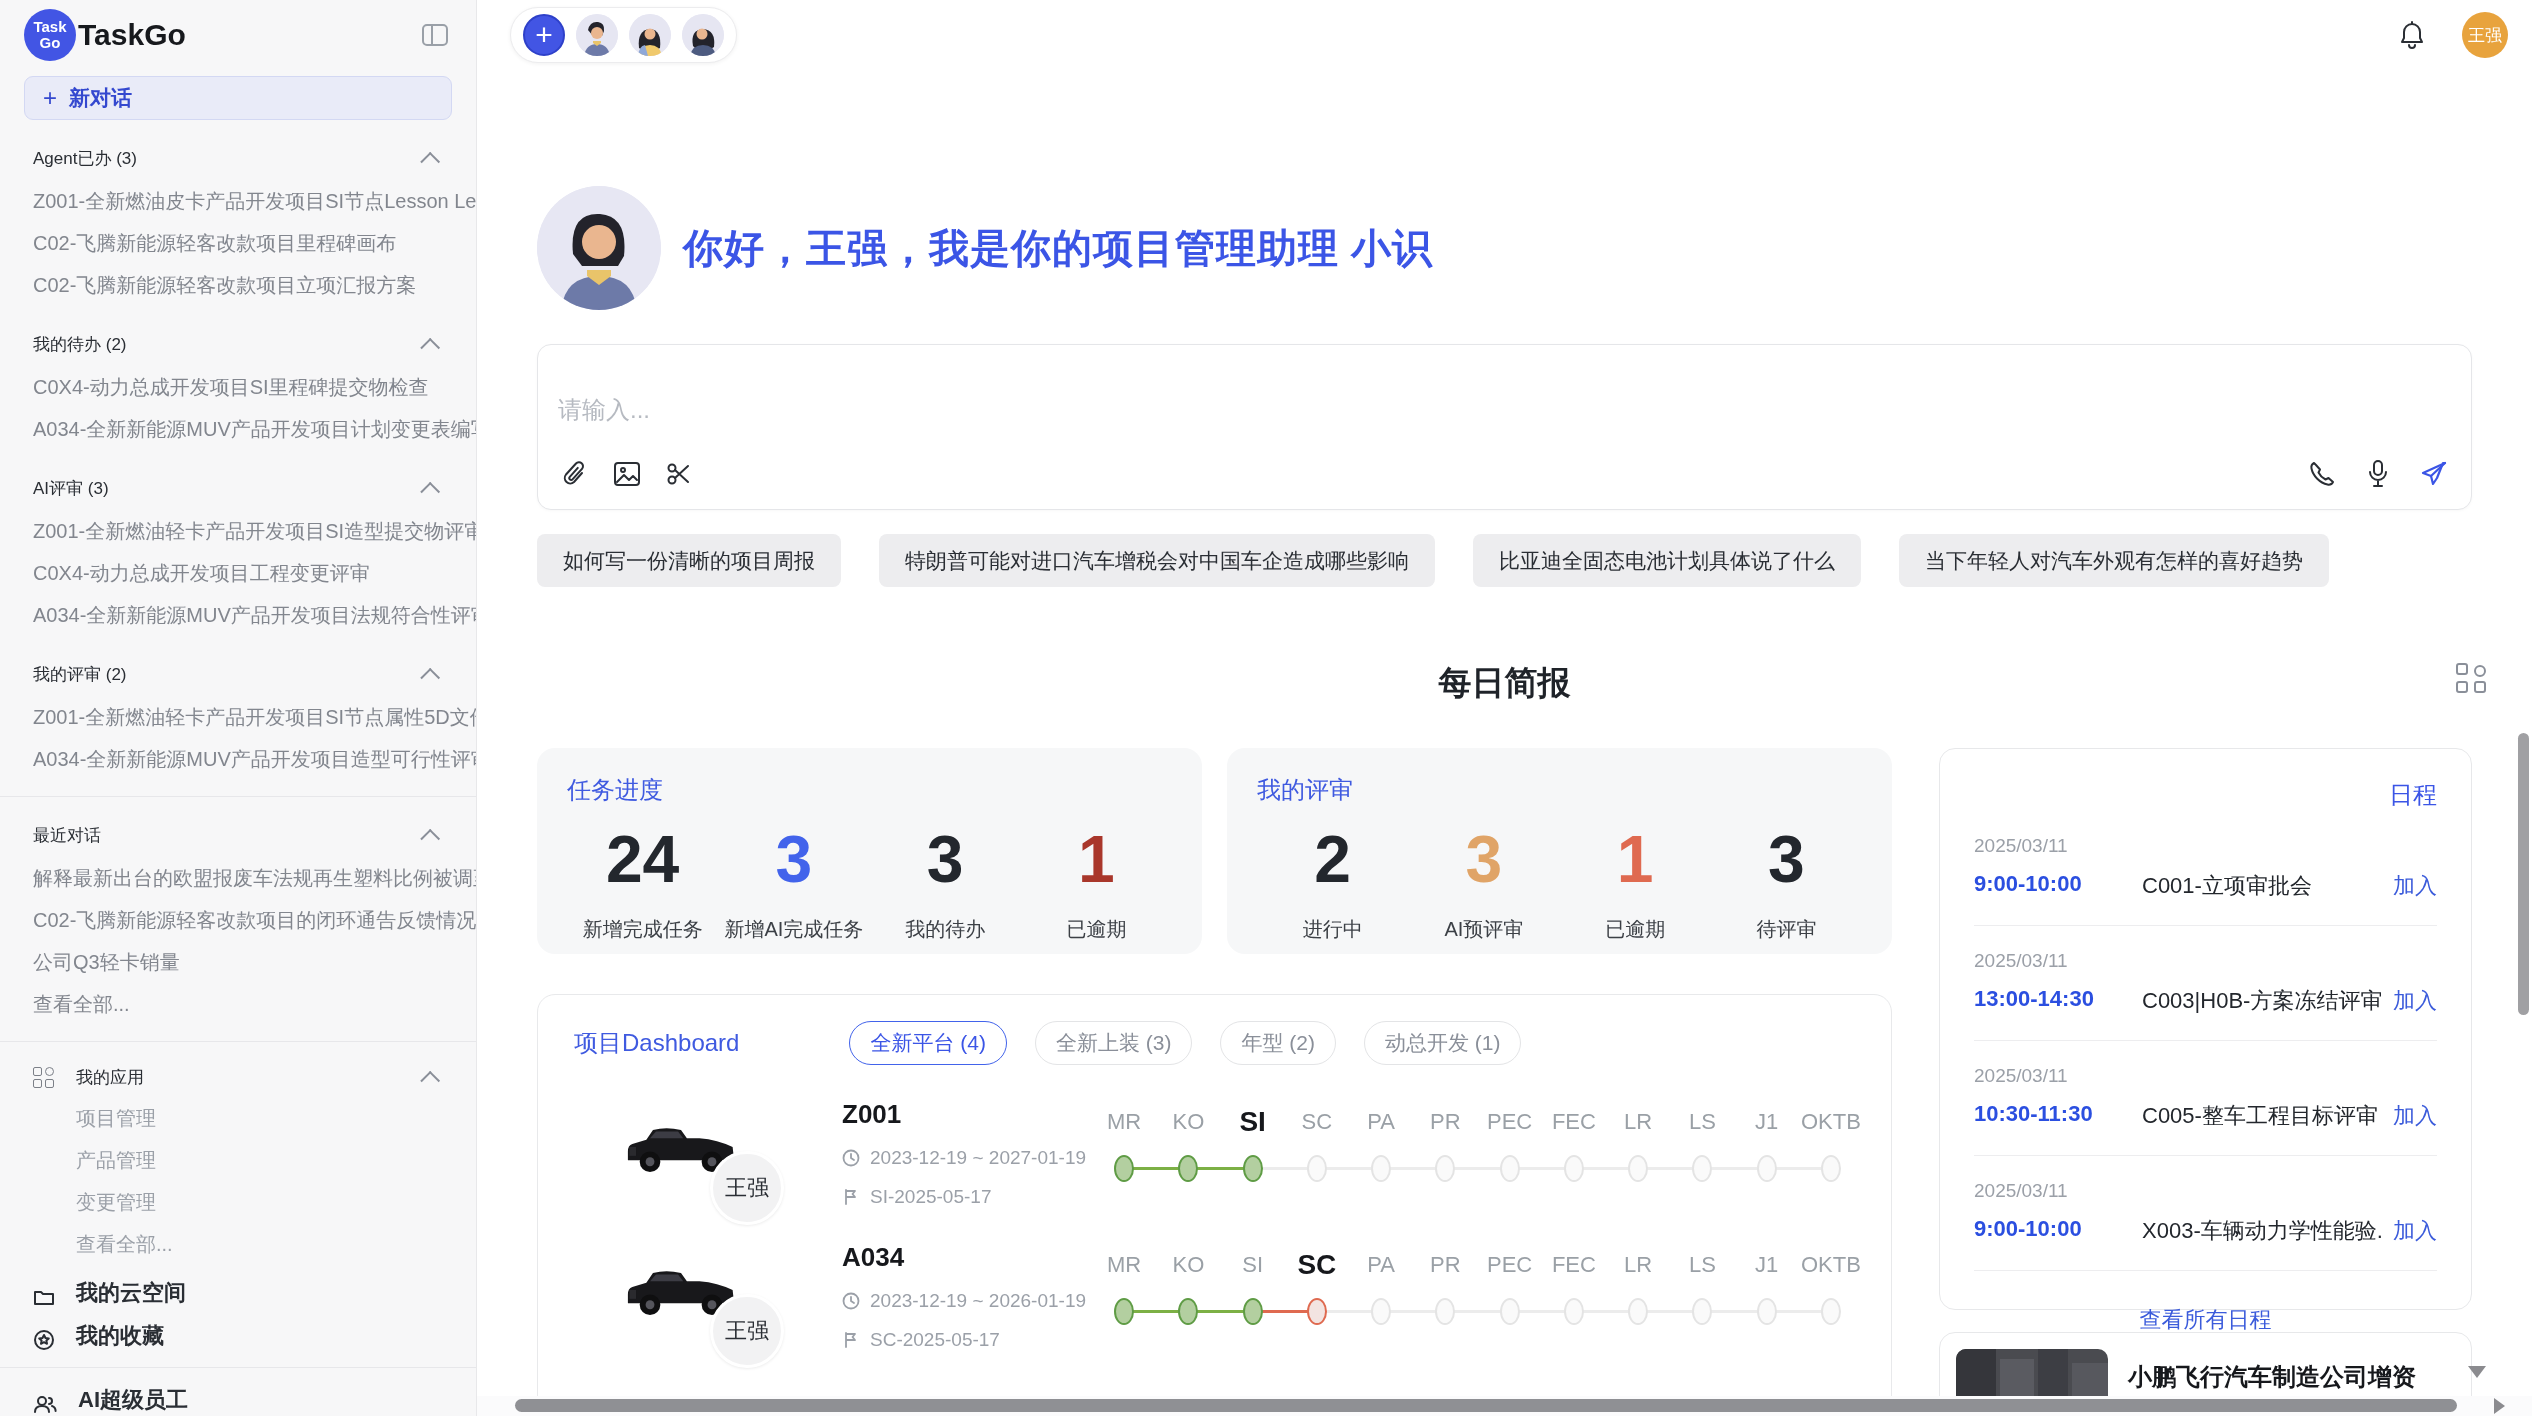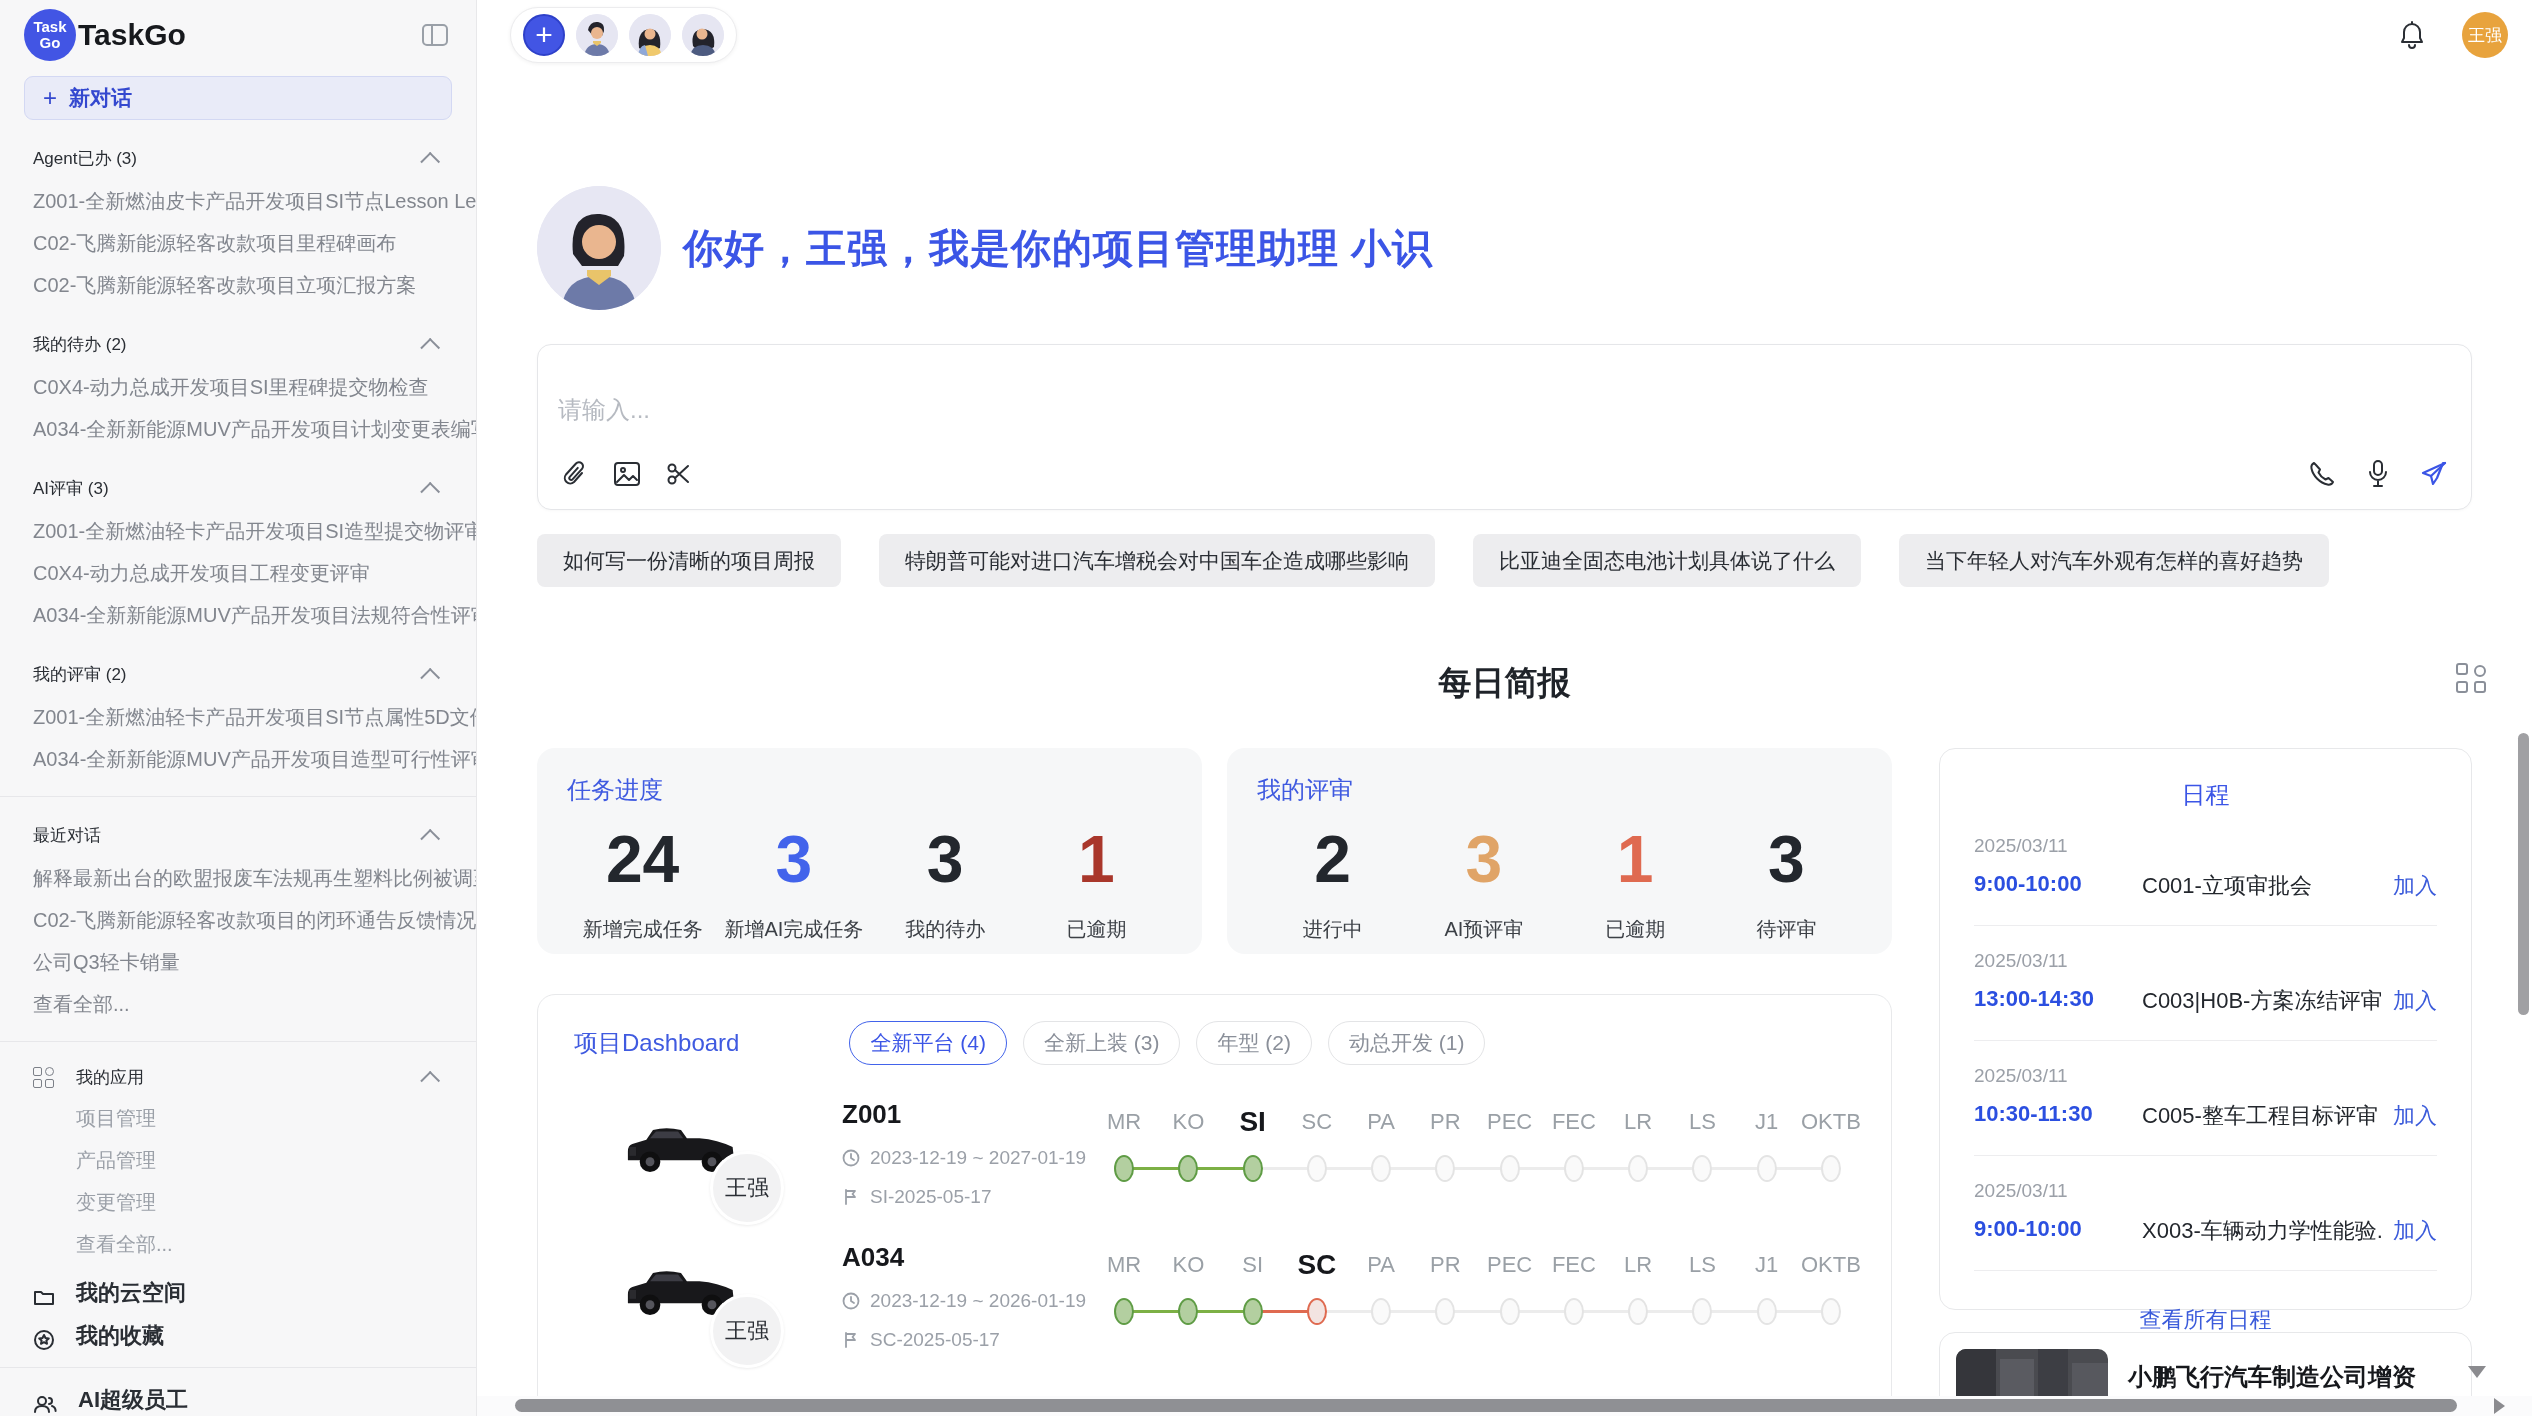--- a/index.html
+++ b/index.html
@@ -73,21 +73,21 @@
   .stat-card { flex:1; background:#f6f7f8; border-radius:18px; padding:26px 30px 34px; height:206px; }
   .stat-card-title { font-size:24px; color:#3f5ae0; }
   .stat-grid { display:flex; margin-top:18px; }
   .stat-cell { flex:1; text-align:center; }
   .stat-value { font-size:66px; font-weight:600; line-height:70px; }
   .stat-label { margin-top:22px; font-size:20px; color:#3c4046; }
 
   .dash-card { margin-top:40px; background:#fff; border:1px solid #e8e9eb; border-radius:18px; padding:26px 28px; height:600px; overflow:hidden; }
   .dash-head { display:flex; align-items:center; }
   .dash-title { font-size:24px; color:#3f5ae0; margin-left:8px; }
-  .dash-tabs { display:flex; gap:16px; margin-left:110px; }
+  .dash-tabs { display:flex; gap:28px; margin-left:110px; }
   .dash-tab { height:44px; border-radius:999px; border:1px solid #e3e4e6; color:#8a8f99; font-size:21px; display:flex; align-items:center; padding:0 20px; background:#fff; cursor:pointer; white-space:nowrap; }
   .dash-tab.active { border-color:#4263eb; color:#3b55e6; }
 
   .proj-row { display:flex; margin-top:34px; padding-left:56px; align-items:flex-start; }
   .proj-car { position:relative; width:150px; }
   .proj-car svg.car { width:118px; height:96px; }
   .owner-badge { position:absolute; left:88px; top:52px; width:74px; height:74px; border-radius:50%; background:#f2f2f3; border:3px solid #fff; display:flex; align-items:center; justify-content:center; font-size:22px; color:#2a2e34; box-shadow:0 1px 3px rgba(0,0,0,.08); }
   .proj-info { margin-left:70px; width:250px; }
   .proj-code { font-size:26px; font-weight:bold; color:#16181c; }
   .proj-meta { display:flex; align-items:center; margin-top:17px; color:#9ba0a8; font-size:19px; }
@@ -98,21 +98,21 @@
   .ms-label.current { font-size:28px; font-weight:bold; color:#16181c; }
   .ms-dot { width:20px; height:27px; border-radius:50%; margin:16px auto 0; background:#fafafa; border:2px solid #e4e4e4; }
   .ms-dot.done { background:#b3cfa0; border-color:#5f9c45; }
   .ms-dot.overdue { background:#f3e4e1; border-color:#df6a50; }
   .ms-line { position:absolute; height:3px; top:62px; z-index:1; background:#ececec; border-radius:2px; }
   .ms-line.green { background:#7cb045; }
   .ms-line.red { background:#df6a50; }
 
   
   .sched-card { background:#fff; border:1px solid #e7e8ea; border-radius:16px; padding:30px 34px 26px; height:562px; }
-  .sched-title { text-align:center; font-size:24px; color:#3b55e6; }
+  .sched-title { text-align:right; font-size:24px; color:#3b55e6; }
   .event { margin-top:24px; }
   .event-date { font-size:19px; color:#9ba0a8; }
   .event-row { display:flex; margin-top:14px; }
   .event-time { width:168px; font-size:22px; font-weight:bold; color:#2b4fe0; }
   .event-name { flex:1; font-size:22px; color:#23272d; white-space:nowrap; overflow:hidden; }
   .event-join { font-size:22px; color:#3b5bdb; cursor:pointer; margin-left:12px; }
   .event-sep { height:1px; background:#ededef; margin-top:24px; }
   .sched-viewall { text-align:center; margin-top:34px; font-size:22px; color:#3b5bdb; cursor:pointer; }
 
   .news-card { margin-top:22px; background:#fff; border:1px solid #e7e8ea; border-radius:16px; padding:16px; display:flex; gap:20px; height:150px; overflow:hidden; }

